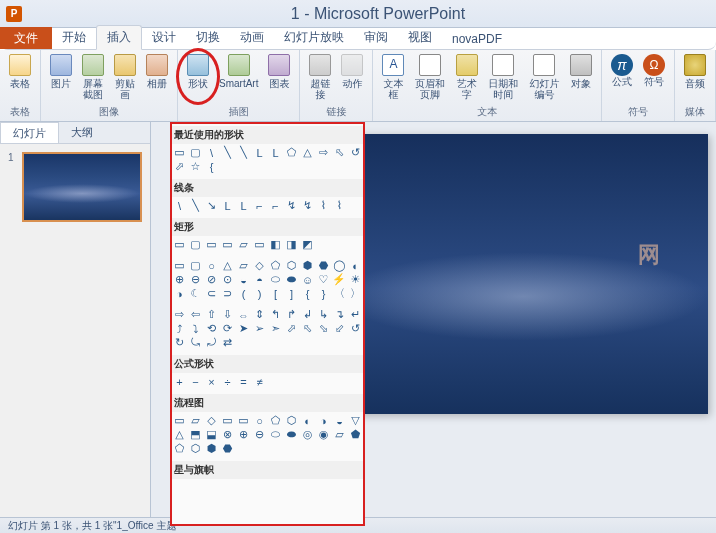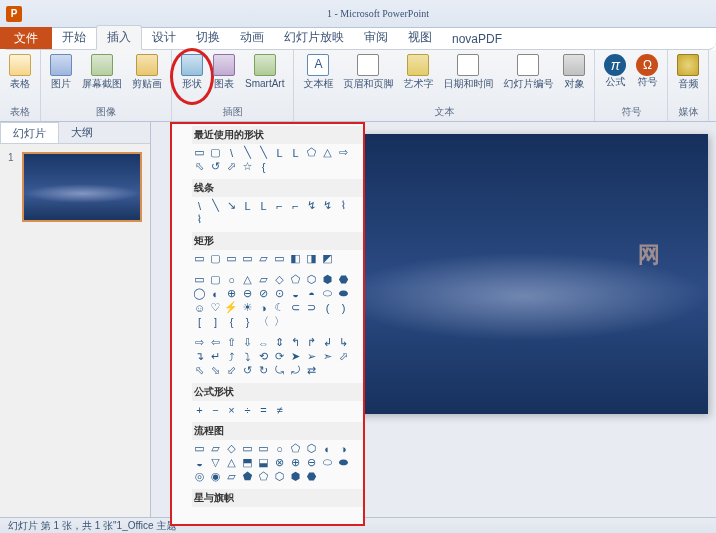--- a/index.html
+++ b/index.html
@@ -2,21 +2,21 @@
 <html><head>
 <meta charset="utf-8">
 <style>
 * { box-sizing: border-box; margin: 0; padding: 0; font-family: "Microsoft YaHei", "SimSun", sans-serif; }
 body { width: 716px; height: 533px; background: #fff; font-size: 11px; overflow: hidden; }
 
 
 .titlebar { height: 28px; background: linear-gradient(#e8edf5, #dfe7f2); display: flex; align-items: center; border-bottom: 1px solid #b8c4d4; }
 .titlebar .left { width: 40px; display: flex; align-items: center; padding-left: 6px; gap: 4px; }
 .app-icon { width: 16px; height: 16px; background: #d35400; border-radius: 2px; display: flex; align-items: center; justify-content: center; color: #fff; font-size: 10px; font-weight: bold; }
-.title-center { flex: 1; text-align: center; color: #3b5375; font-size: 10px; font-family: Liberation Serif, serif; }
+.title-center { flex: 1; text-align: center; color: #3b5375; font-size: 16px; }
 
 
 .tabs { height: 22px; background: #fff; display: flex; align-items: flex-end; border-bottom: 1px solid #c8d0dc; border-radius: 8px; }
 .tab-file { background: #c94f1a; color: #fff; padding: 3px 14px; font-size: 12px; height: 22px; display: flex; align-items: center; }
 .tab { padding: 3px 10px; font-size: 12px; color: #3b5375; cursor: pointer; }
 .tab.active { background: #f5f5f5; border: 1px solid #c8d0dc; border-bottom: 1px solid #f5f5f5; margin-bottom: -1px; border-radius: 3px 3px 0 0; }
 
 
 .ribbon { height: 72px; background: linear-gradient(#f5f6f8, #e8ecf2); border-bottom: 1px solid #b8c4d4; display: flex; }
 .ribbon-group { border-right: 1px solid #cdd6e2; display: flex; flex-direction: column; padding: 2px 4px 0; }
@@ -63,21 +63,21 @@
 .thumb { width: 120px; height: 70px; border: 2px solid #d89050; background: linear-gradient(180deg, #1a3668 0%, #2a4a80 35%, #3a5a95 60%, #193460 100%); position: relative; }
 .thumb::after { content: ''; position: absolute; top: 45%; left: 0; right: 0; height: 30%; background: radial-gradient(ellipse at center, rgba(180,190,220,0.6) 0%, transparent 70%); }
 
 .slide-area { flex: 1; padding: 10px 12px; position: relative; }
 .slide { width: 370px; height: 280px; margin-left: 175px; margin-top: 2px; background: linear-gradient(180deg, #162f5c 0%, #223f72 30%, #2d4c85 55%, #16315d 100%); box-shadow: 2px 2px 8px rgba(0,0,0,0.25); position: relative; }
 .slide::after { content: ''; position: absolute; top: 42%; left: 0; right: 0; height: 32%; background: radial-gradient(ellipse at center, rgba(170,185,215,0.55) 0%, transparent 70%); }
 .watermark { position: absolute; top: 118px; right: 60px; color: rgba(255,200,160,0.55); font-size: 22px; font-weight: bold; pointer-events: none; }
 
 
 .shapes-panel { position: absolute; left: 170px; top: 122px; width: 195px; height: 404px; background: #fafafa; border: 2px solid #d82020; z-index: 50; font-size: 10px; overflow: hidden; }
-.sp-sec { padding: 2px 0; margin-left: 20px; }
+.sp-sec { padding: 2px 0; }
 .sp-title { font-size: 10px; color: #333; font-weight: bold; padding: 2px 2px; background: #f0f0f0; }
 .sp-row { display: flex; flex-wrap: wrap; gap: 1px; padding: 2px 0; }
 .sh { width: 15px; height: 13px; display: flex; align-items: center; justify-content: center; font-size: 11px; color: #2a5a8a; cursor: pointer; font-family: "Segoe UI Symbol", sans-serif; }
 
 
 .statusbar { height: 16px; background: linear-gradient(#e8ecf2, #dfe5ee); border-top: 1px solid #b8c4d4; display: flex; align-items: center; font-size: 10px; color: #3b5375; padding: 0 8px; gap: 0; }
 </style>
 </head>
 <body>
 
@@ -118,39 +118,56 @@
           <div class="lbl">图片</div>
         </div>
       <div class="rbtn">
           <div class="ico i-shot"></div>
           <div class="lbl">屏幕截图</div>
         </div>
       <div class="rbtn">
           <div class="ico i-clip"></div>
           <div class="lbl">剪贴画</div>
         </div>
+      <div class="rbtn">
+          <div class="ico i-album"></div>
+          <div class="lbl">相册</div>
+        </div>
     </div>
     <div class="label">图像</div>
   </div>
   <div class="ribbon-group">
     <div class="items">
       <div class="rbtn highlighted">
           <div class="ico i-shape"></div>
           <div class="lbl">形状</div>
         </div>
       <div class="rbtn">
+          <div class="ico i-smart"></div>
+          <div class="lbl">SmartArt</div>
+        </div>
+      <div class="rbtn">
           <div class="ico i-chart"></div>
           <div class="lbl">图表</div>
         </div>
-      <div class="rbtn">
-          <div class="ico i-smart"></div>
-          <div class="lbl">SmartArt</div>
-        </div>
     </div>
     <div class="label">插图</div>
+  </div>
+  <div class="ribbon-group">
+    <div class="items">
+      <div class="rbtn">
+          <div class="ico i-link"></div>
+          <div class="lbl">超链接</div>
+        </div>
+      <div class="rbtn">
+          <div class="ico i-act"></div>
+          <div class="lbl">动作</div>
+        </div>
+    </div>
+    <div class="label">链接</div>
   </div>
   <div class="ribbon-group">
     <div class="items">
       <div class="rbtn">
           <div class="ico i-txt"></div>
           <div class="lbl">文本框</div>
         </div>
       <div class="rbtn">
           <div class="ico i-hf"></div>
           <div class="lbl">页眉和页脚</div>

